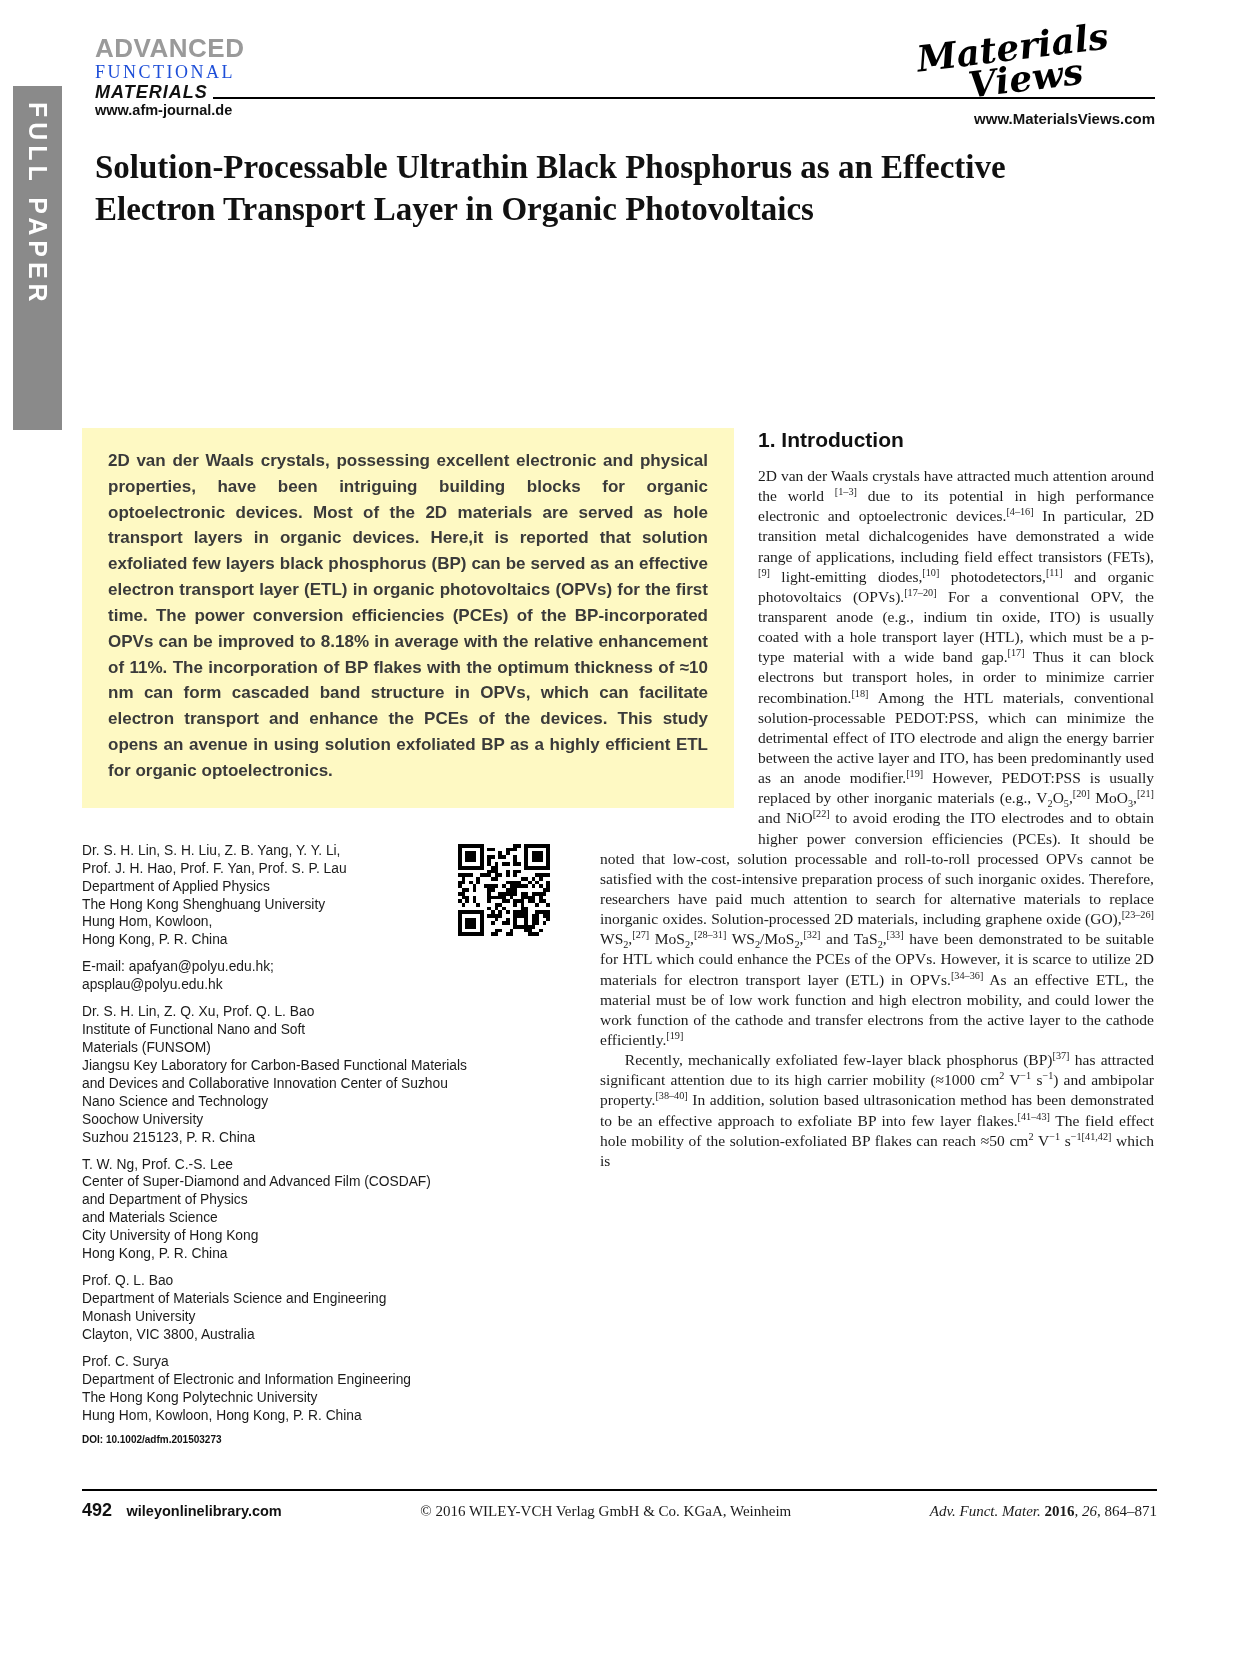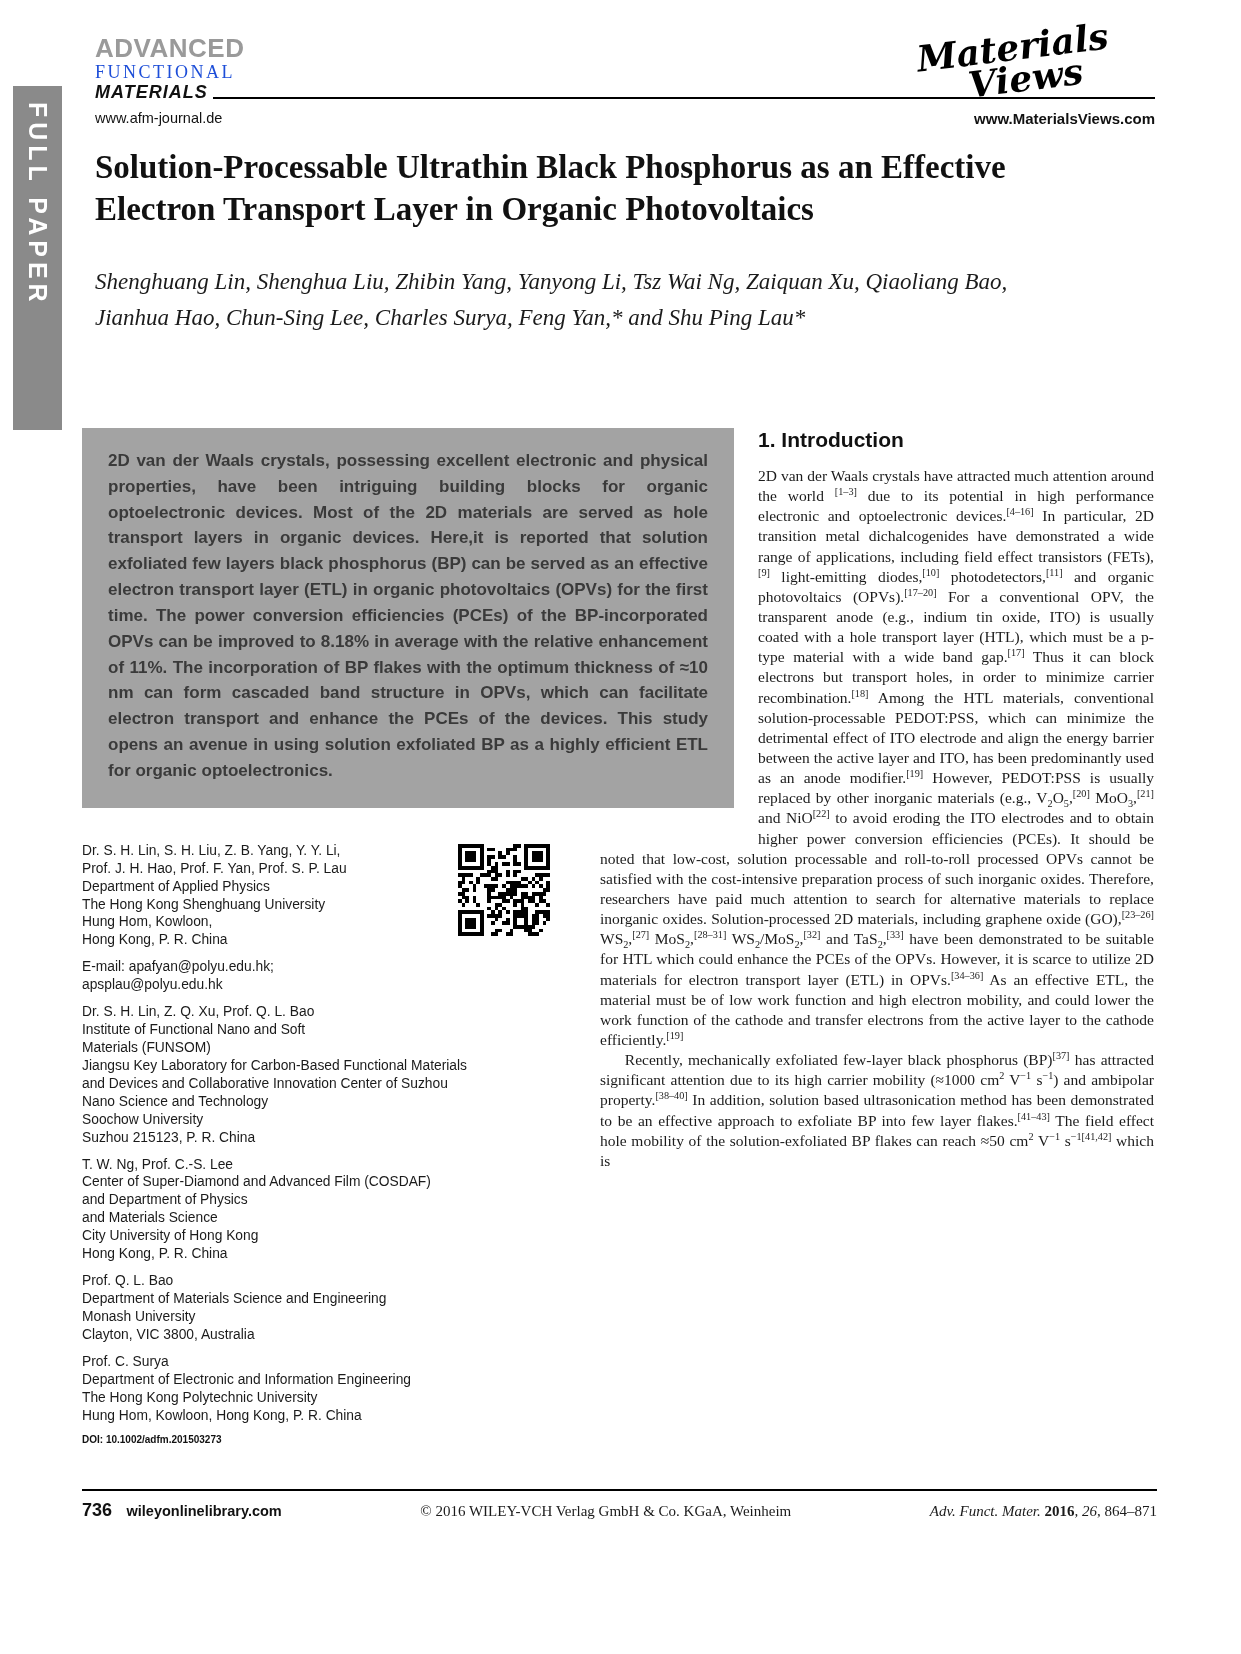--- a/index.html
+++ b/index.html
@@ -8,21 +8,21 @@
     position:relative; width:1241px; height:1606px; margin:0 auto;
     background:#fff; overflow:hidden; color:#1b1b1b;
     font-family:"Liberation Serif", serif;
   }
 
   
   .afm-logo { position:absolute; left:95px; top:34px; }
   .afm-l1 { font-family:"Liberation Sans",sans-serif; font-weight:bold; font-size:26px; line-height:28px; color:#9a9a9a; letter-spacing:.5px; }
   .afm-l2 { font-family:Liberation Serif, serif; font-size:18px; line-height:20px; color:#1d4ed8; letter-spacing:2.5px; }
   .afm-l3 { font-family:"Liberation Sans",sans-serif; font-weight:bold; font-style:italic; font-size:18px; line-height:20px; color:#111; letter-spacing:1px; }
-  .afm-url { font-family:"Liberation Sans",sans-serif; font-weight:normal; font-size:14.5px; margin-top:8px; color:#111; }
+  .afm-url { font-family:"Liberation Sans",sans-serif; font-weight:bold; font-size:14.5px; color:#111; }
   .header-rule { position:absolute; top:97px; left:213px; right:86px; height:2px; background:#000; }
   .mv-logo { position:absolute; top:30px; right:130px; transform:rotate(-7deg); font-family:"DejaVu Serif",serif; font-style:italic; font-weight:bold; color:#000; }
   .mv-m { display:block; font-size:36px; line-height:34px; }
   .mv-v { display:block; font-size:36px; line-height:30px; margin-left:48px; }
   .mv-url { position:absolute; top:110px; right:86px; font-family:"Liberation Sans",sans-serif; font-weight:bold; font-size:15px; color:#111; }
 
   
   .fullpaper-bar { position:absolute; left:13px; top:86px; width:49px; height:344px; background:#8a8a8a;
     display:flex; justify-content:center; }
   .fullpaper-text { writing-mode:vertical-rl; font-family:"Liberation Sans",sans-serif; font-weight:bold;
@@ -33,21 +33,21 @@
     font-family:"Liberation Serif",serif; font-weight:bold; font-size:33px; line-height:1.28; color:#111; }
   .authors { position:absolute; left:95px; top:264px; width:935px;
     font-style:italic; font-size:23px; line-height:1.55; color:#1b1b1b; }
 
   
   .content { position:absolute; top:428px; left:82px; width:1072px; }
   .content::after { content:""; display:block; clear:both; }
 
   .abstract {
     float:left; width:652px; margin-right:24px; margin-bottom:28px;
-    background:#a3a3a3; padding:20px 26px 24px 26px;
+    background:#fef9c3; padding:20px 26px 24px 26px;
     font-family:"Liberation Sans",sans-serif; font-weight:bold; font-size:17px; line-height:1.52;
     color:#3a3a3a; text-align:justify;
   }
 
   .affils {
     float:left; clear:left; width:506px; margin-right:12px; position:relative; padding-top:6px;
     font-family:"Liberation Sans",sans-serif; font-size:13.8px; line-height:1.3; color:#1b1b1b;
   }
   .affil-block { white-space:pre-line; margin-bottom:9px; }
   .qr { position:absolute; top:8px; right:38px; width:92px; height:92px; }
@@ -94,21 +94,20 @@
     <span class="mv-m">Materials</span>
     <span class="mv-v">Views</span>
   </div>
   <div class="mv-url">www.MaterialsViews.com</div>
 
   <div class="fullpaper-bar">
     <div class="fullpaper-text">FULL PAPER</div>
   </div>
 
   <h1 class="title">Solution-Processable Ultrathin Black Phosphorus as an Effective Electron Transport Layer in Organic Photovoltaics</h1>
-  <div class="authors">Shenghuang Lin, Shenghua Liu, Zhibin Yang, Yanyong Li, Tsz Wai Ng, Zaiquan Xu, Qiaoliang Bao, Jianhua Hao, Chun-Sing Lee, Charles Surya, Feng Yan,* and Shu Ping Lau*</div>
 
   <div class="content">
 
     <div class="abstract">2D van der Waals crystals, possessing excellent electronic and physical properties, have been intriguing building blocks for organic optoelectronic devices. Most of the 2D materials are served as hole transport layers in organic devices. Here,it is reported that solution exfoliated few layers black phosphorus (BP) can be served as an effective electron transport layer (ETL) in organic photovoltaics (OPVs) for the first time. The power conversion efficiencies (PCEs) of the BP-incorporated OPVs can be improved to 8.18% in average with the relative enhancement of 11%. The incorporation of BP flakes with the optimum thickness of ≈10 nm can form cascaded band structure in OPVs, which can facilitate electron transport and enhance the PCEs of the devices. This study opens an avenue in using solution exfoliated BP as a highly efficient ETL for organic optoelectronics.</div>
 
     <div class="affils">
       <div class="affil-block">Dr. S. H. Lin, S. H. Liu, Z. B. Yang, Y. Y. Li,
 Prof. J. H. Hao, Prof. F. Yan, Prof. S. P. Lau
 Department of Applied Physics
 The Hong Kong Shenghuang University
@@ -356,21 +355,21 @@
 
     <h2 class="section-heading">1. Introduction</h2>
     <p class="body-p">2D van der Waals crystals have attracted much attention around the world <sup>[1–3]</sup> due to its potential in high performance electronic and optoelectronic devices.<sup>[4–16]</sup> In particular, 2D transition metal dichalcogenides have demonstrated a wide range of applications, including field effect transistors (FETs),<sup>[9]</sup> light-emitting diodes,<sup>[10]</sup> photodetectors,<sup>[11]</sup> and organic photovoltaics (OPVs).<sup>[17–20]</sup> For a conventional OPV, the transparent anode (e.g., indium tin oxide, ITO) is usually coated with a hole transport layer (HTL), which must be a p-type material with a wide band gap.<sup>[17]</sup> Thus it can block electrons but transport holes, in order to minimize carrier recombination.<sup>[18]</sup> Among the HTL materials, conventional solution-processable PEDOT:PSS, which can minimize the detrimental effect of ITO electrode and align the energy barrier between the active layer and ITO, has been predominantly used as an anode modifier.<sup>[19]</sup> However, PEDOT:PSS is usually replaced by other inorganic materials (e.g., V<sub>2</sub>O<sub>5</sub>,<sup>[20]</sup> MoO<sub>3</sub>,<sup>[21]</sup> and NiO<sup>[22]</sup> to avoid eroding the ITO electrodes and to obtain higher power conversion efficiencies (PCEs). It should be noted that low-cost, solution processable and roll-to-roll processed OPVs cannot be satisfied with the cost-intensive preparation process of such inorganic oxides. Therefore, researchers have paid much attention to search for alternative materials to replace inorganic oxides. Solution-processed 2D materials, including graphene oxide (GO),<sup>[23–26]</sup> WS<sub>2</sub>,<sup>[27]</sup> MoS<sub>2</sub>,<sup>[28–31]</sup> WS<sub>2</sub>/MoS<sub>2</sub>,<sup>[32]</sup> and TaS<sub>2</sub>,<sup>[33]</sup> have been demonstrated to be suitable for HTL which could enhance the PCEs of the OPVs. However, it is scarce to utilize 2D materials for electron transport layer (ETL) in OPVs.<sup>[34–36]</sup> As an effective ETL, the material must be of low work function and high electron mobility, and could lower the work function of the cathode and transfer electrons from the active layer to the cathode efficiently.<sup>[19]</sup></p>
     <p class="body-p indent">Recently, mechanically exfoliated few-layer black phosphorus (BP)<sup>[37]</sup> has attracted significant attention due to its high carrier mobility (≈1000 cm<sup>2</sup> V<sup>−1</sup> s<sup>−1</sup>) and ambipolar property.<sup>[38–40]</sup> In addition, solution based ultrasonication method has been demonstrated to be an effective approach to exfoliate BP into few layer flakes.<sup>[41–43]</sup> The field effect hole mobility of the solution-exfoliated BP flakes can reach ≈50 cm<sup>2</sup> V<sup>−1</sup> s<sup>−1[41,42]</sup> which is</p>
 
   </div>
 
   <div class="footer-rule"></div>
   <div class="footer">
     <div class="footer-left">
-      <span class="page-number">736</span>
+      <span class="page-number">492</span>
       <span class="footer-site">wileyonlinelibrary.com</span>
     </div>
     <div class="footer-center">© 2016 WILEY-VCH Verlag GmbH &amp; Co. KGaA, Weinheim</div>
     <div class="footer-right">
       <span class="cit-journal">Adv. Funct. Mater.</span><span class="cit-year"> 2016</span><span class="cit-volume">, 26</span><span class="cit-pages">, 864–871</span>
     </div>
   </div>
 
 </div>
 

